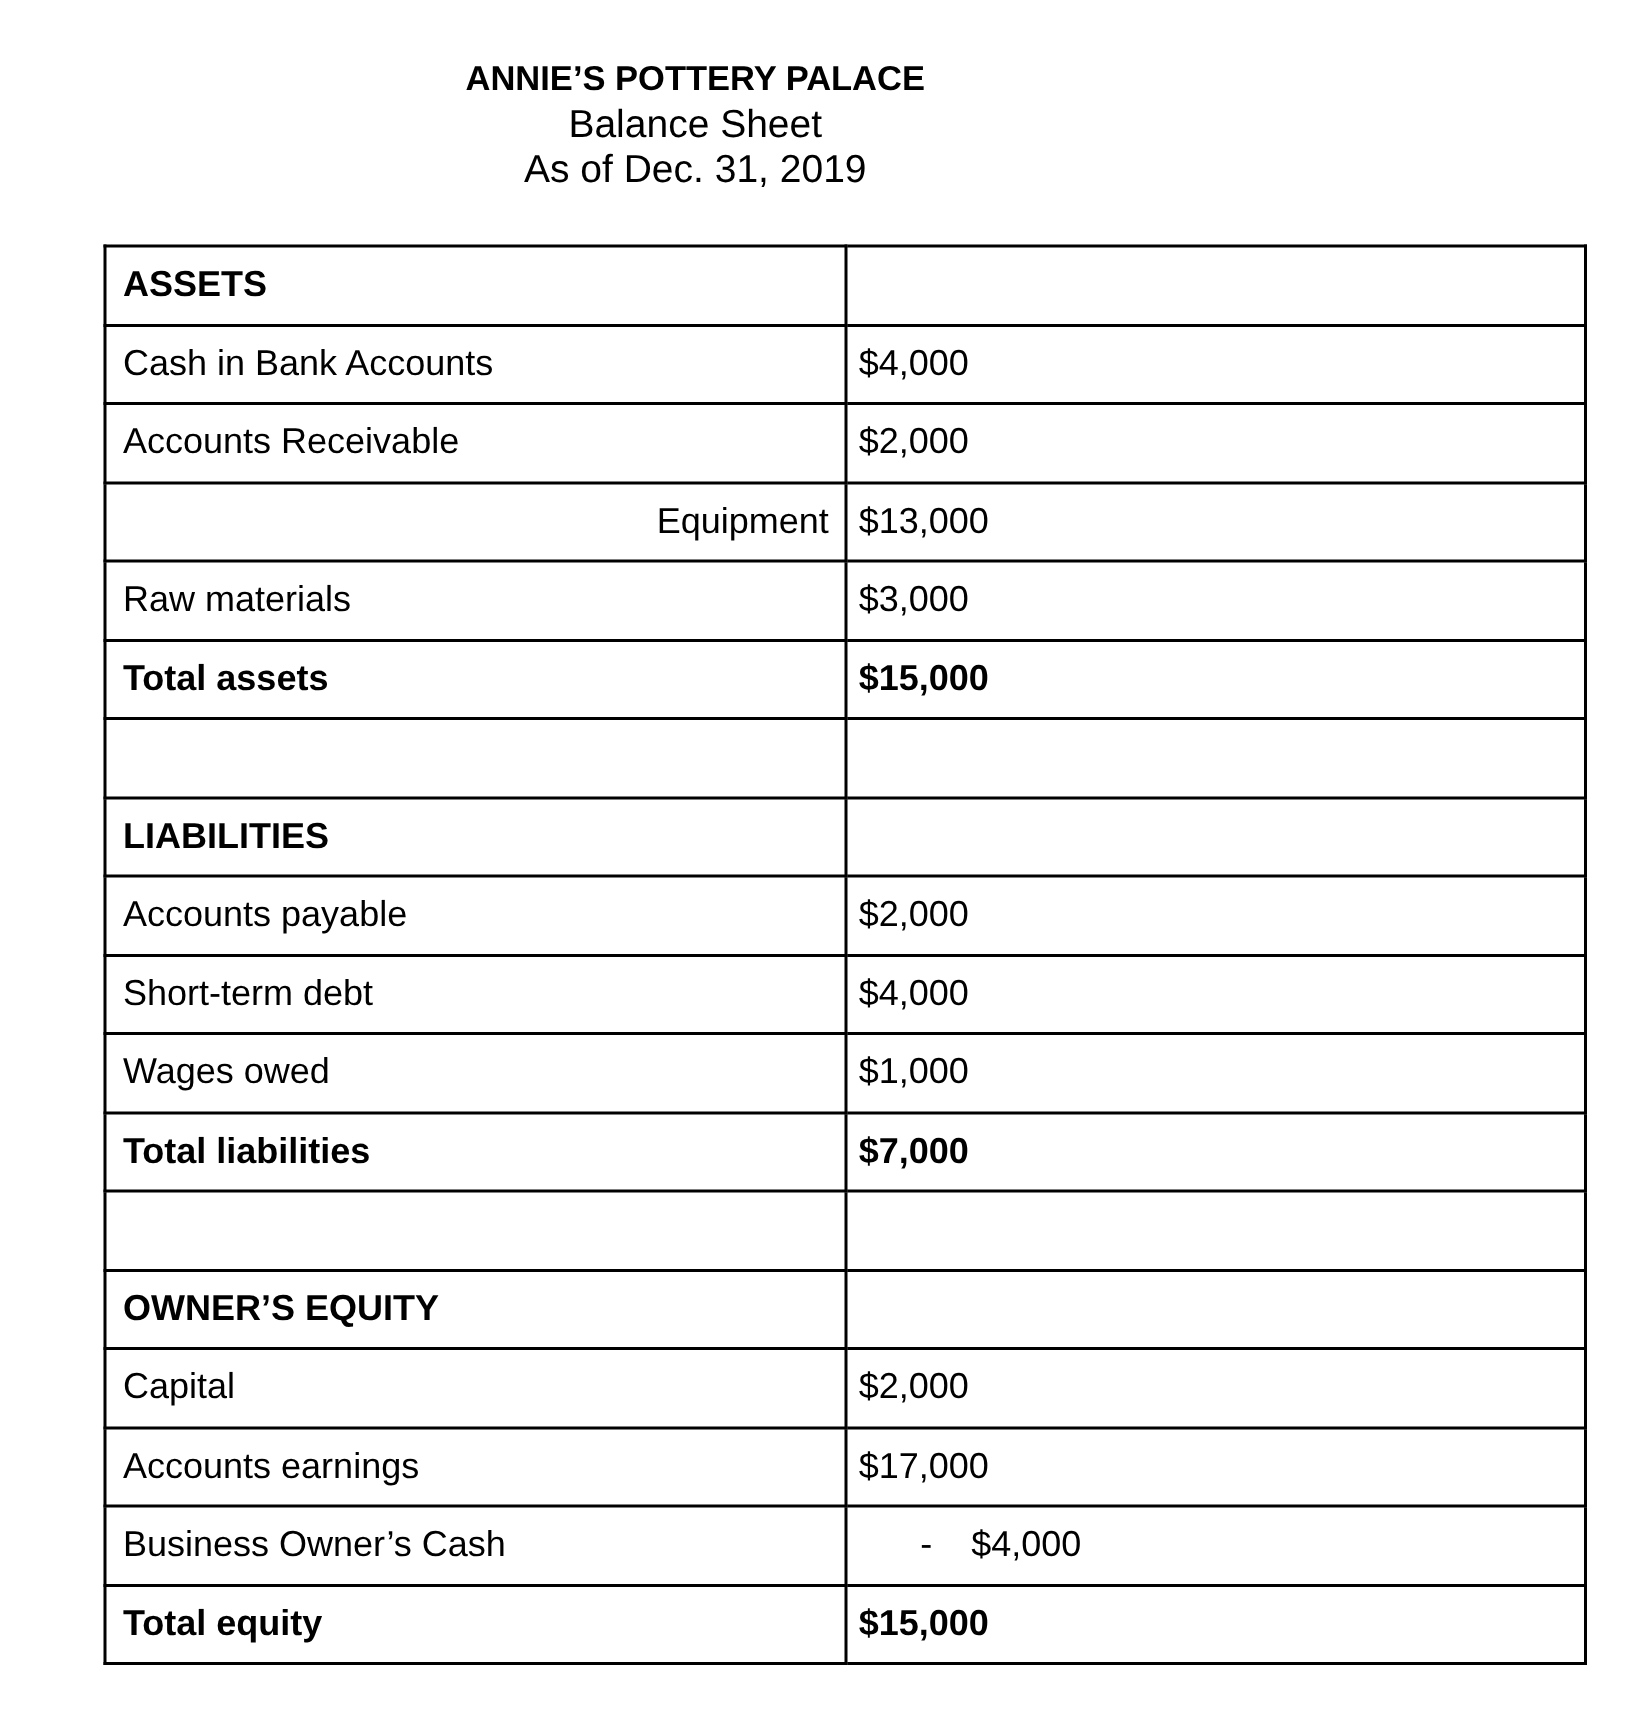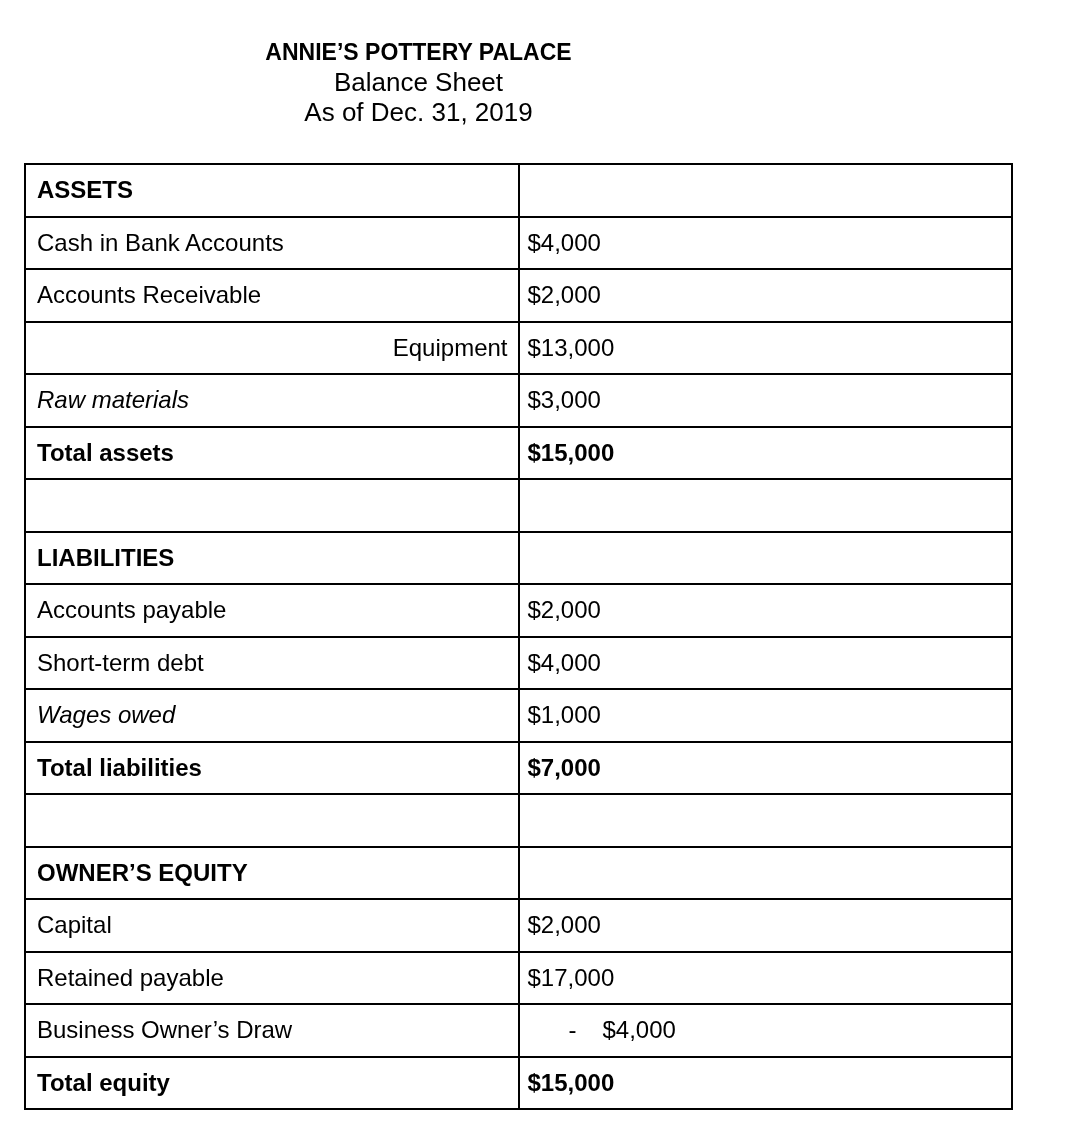--- a/index.html
+++ b/index.html
@@ -9,21 +9,21 @@
   body {
     width: 1084px;
     height: 1142px;
     background: #ffffff;
     color: #000000;
     font-family: "Liberation Sans", "DejaVu Sans", sans-serif;
     overflow: hidden;
   }
   .doc {
     width: 789px;
-    margin-left: 24px;
+    margin-left: 69px;
   }
   .doc-header {
     padding-top: 37px;
     text-align: center;
   }
   .company-name {
     font-size: 23px;
     font-weight: bold;
     line-height: 30px;
   }
@@ -89,21 +89,21 @@
         </tr>
         <tr class="row-item">
           <td class="cell-label" style="border-color: rgb(0, 0, 0);">Accounts Receivable</td>
           <td class="cell-value" style="border-color: rgb(0, 0, 0);"><span>$2,000</span></td>
         </tr>
         <tr class="row-item">
           <td class="cell-label" style="border-color: rgb(0, 0, 0); text-align: right;">Equipment</td>
           <td class="cell-value" style="border-color: rgb(0, 0, 0);"><span>$13,000</span></td>
         </tr>
         <tr class="row-item">
-          <td class="cell-label" style="border-color: rgb(0, 0, 0); font-style: italic;">Raw materials</td>
+          <td class="cell-label" style="border-color: rgb(0, 0, 0);">Raw materials</td>
           <td class="cell-value" style="border-color: rgb(0, 0, 0);"><span>$3,000</span></td>
         </tr>
         <tr class="row-total">
           <td class="cell-label" style="border-color: rgb(0, 0, 0);">Total assets</td>
           <td class="cell-value" style="border-color: rgb(0, 0, 0);"><span>$15,000</span></td>
         </tr>
         <tr class="row-spacer">
           <td class="cell-label" style="border-color: rgb(0, 0, 0);"></td>
           <td class="cell-value" style="border-color: rgb(0, 0, 0);"></td>
         </tr>
@@ -113,45 +113,45 @@
         </tr>
         <tr class="row-item">
           <td class="cell-label" style="border-color: rgb(0, 0, 0);">Accounts payable</td>
           <td class="cell-value" style="border-color: rgb(0, 0, 0);"><span>$2,000</span></td>
         </tr>
         <tr class="row-item">
           <td class="cell-label" style="border-color: rgb(0, 0, 0);">Short-term debt</td>
           <td class="cell-value" style="border-color: rgb(0, 0, 0);"><span>$4,000</span></td>
         </tr>
         <tr class="row-item">
-          <td class="cell-label" style="border-color: rgb(0, 0, 0); font-style: italic;">Wages owed</td>
+          <td class="cell-label" style="border-color: rgb(0, 0, 0);">Wages owed</td>
           <td class="cell-value" style="border-color: rgb(0, 0, 0);"><span>$1,000</span></td>
         </tr>
         <tr class="row-total">
           <td class="cell-label" style="border-color: rgb(0, 0, 0); padding-left: 11px;">Total liabilities</td>
           <td class="cell-value" style="border-color: rgb(0, 0, 0);"><span>$7,000</span></td>
         </tr>
         <tr class="row-spacer">
           <td class="cell-label" style="border-color: rgb(0, 0, 0);"></td>
           <td class="cell-value" style="border-color: rgb(0, 0, 0);"></td>
         </tr>
         <tr class="row-section">
           <td class="cell-label" style="border-color: rgb(0, 0, 0);">OWNER’S EQUITY</td>
           <td class="cell-value" style="border-color: rgb(0, 0, 0);"></td>
         </tr>
         <tr class="row-item">
           <td class="cell-label" style="border-color: rgb(0, 0, 0);">Capital</td>
           <td class="cell-value" style="border-color: rgb(0, 0, 0);"><span>$2,000</span></td>
         </tr>
         <tr class="row-item">
-          <td class="cell-label" style="border-color: rgb(0, 0, 0);">Retained payable</td>
+          <td class="cell-label" style="border-color: rgb(0, 0, 0);">Accounts earnings</td>
           <td class="cell-value" style="border-color: rgb(0, 0, 0);"><span>$17,000</span></td>
         </tr>
         <tr class="row-item">
-          <td class="cell-label" style="border-color: rgb(0, 0, 0);">Business Owner’s Draw</td>
+          <td class="cell-label" style="border-color: rgb(0, 0, 0);">Business Owner’s Cash</td>
           <td class="cell-value" style="border-color: rgb(0, 0, 0);"><span class="neg-dash">-</span><span>$4,000</span></td>
         </tr>
         <tr class="row-total">
           <td class="cell-label" style="border-color: rgb(0, 0, 0);">Total equity</td>
           <td class="cell-value" style="border-color: rgb(0, 0, 0);"><span>$15,000</span></td>
         </tr>
       </tbody>
   </table>
 
 </div>

